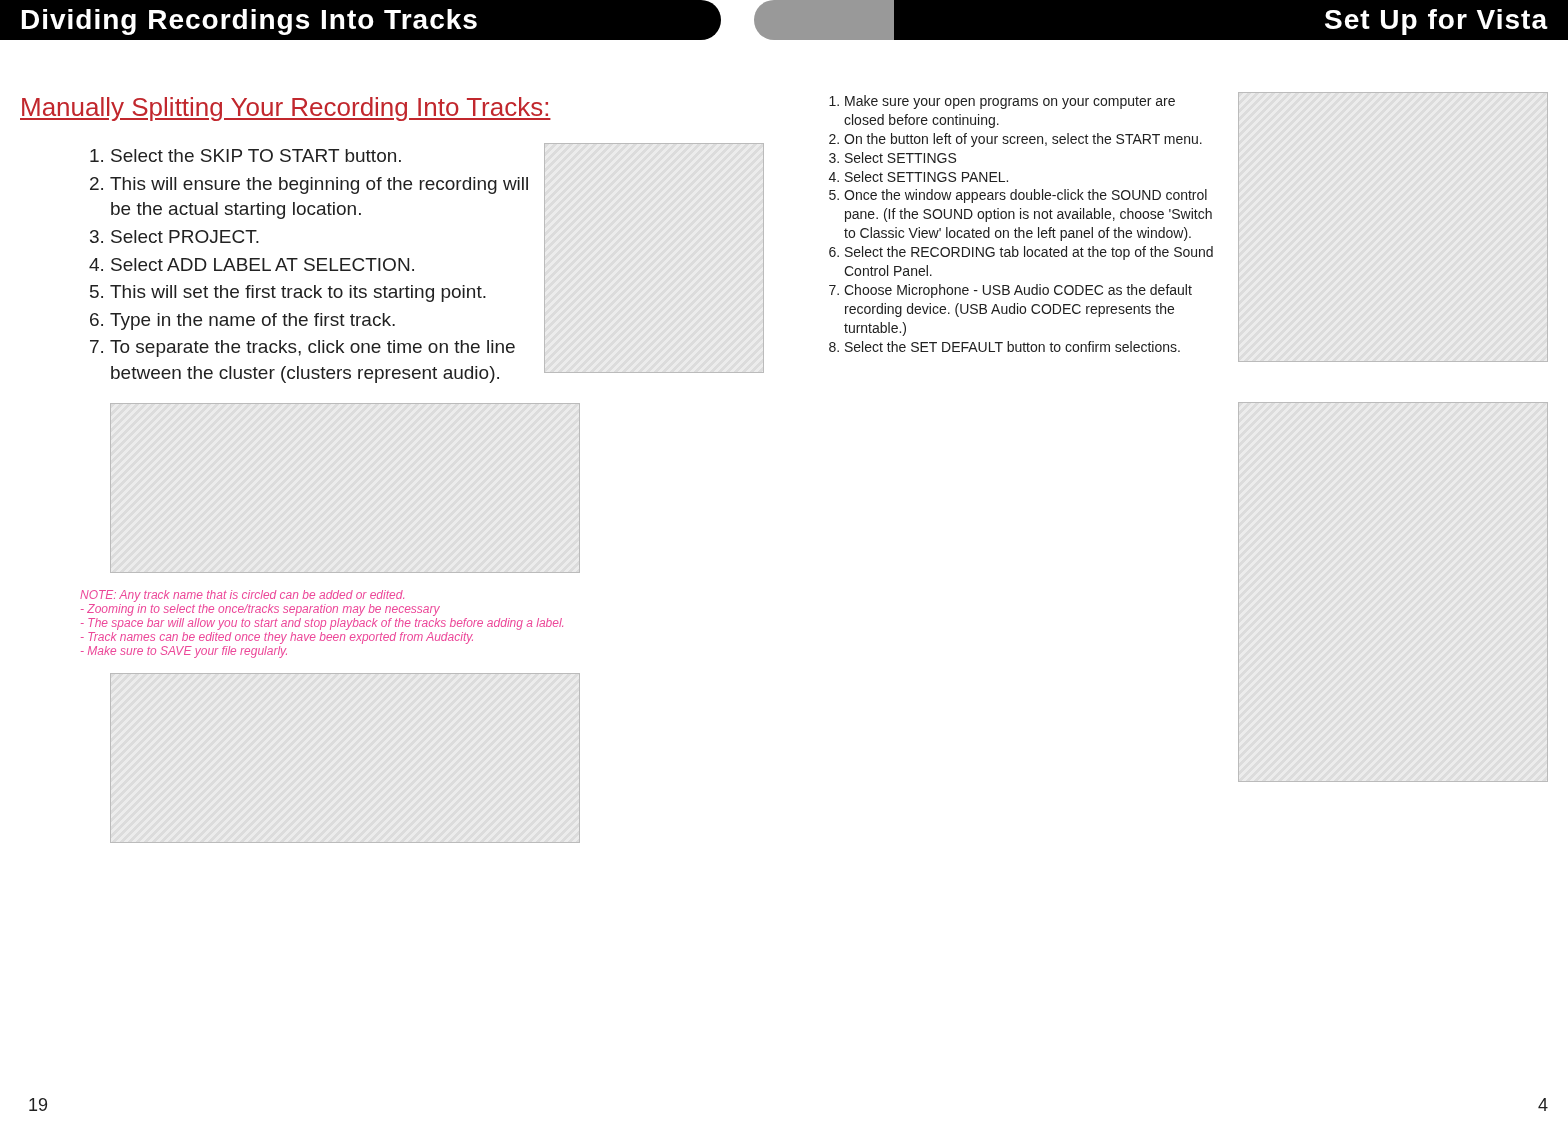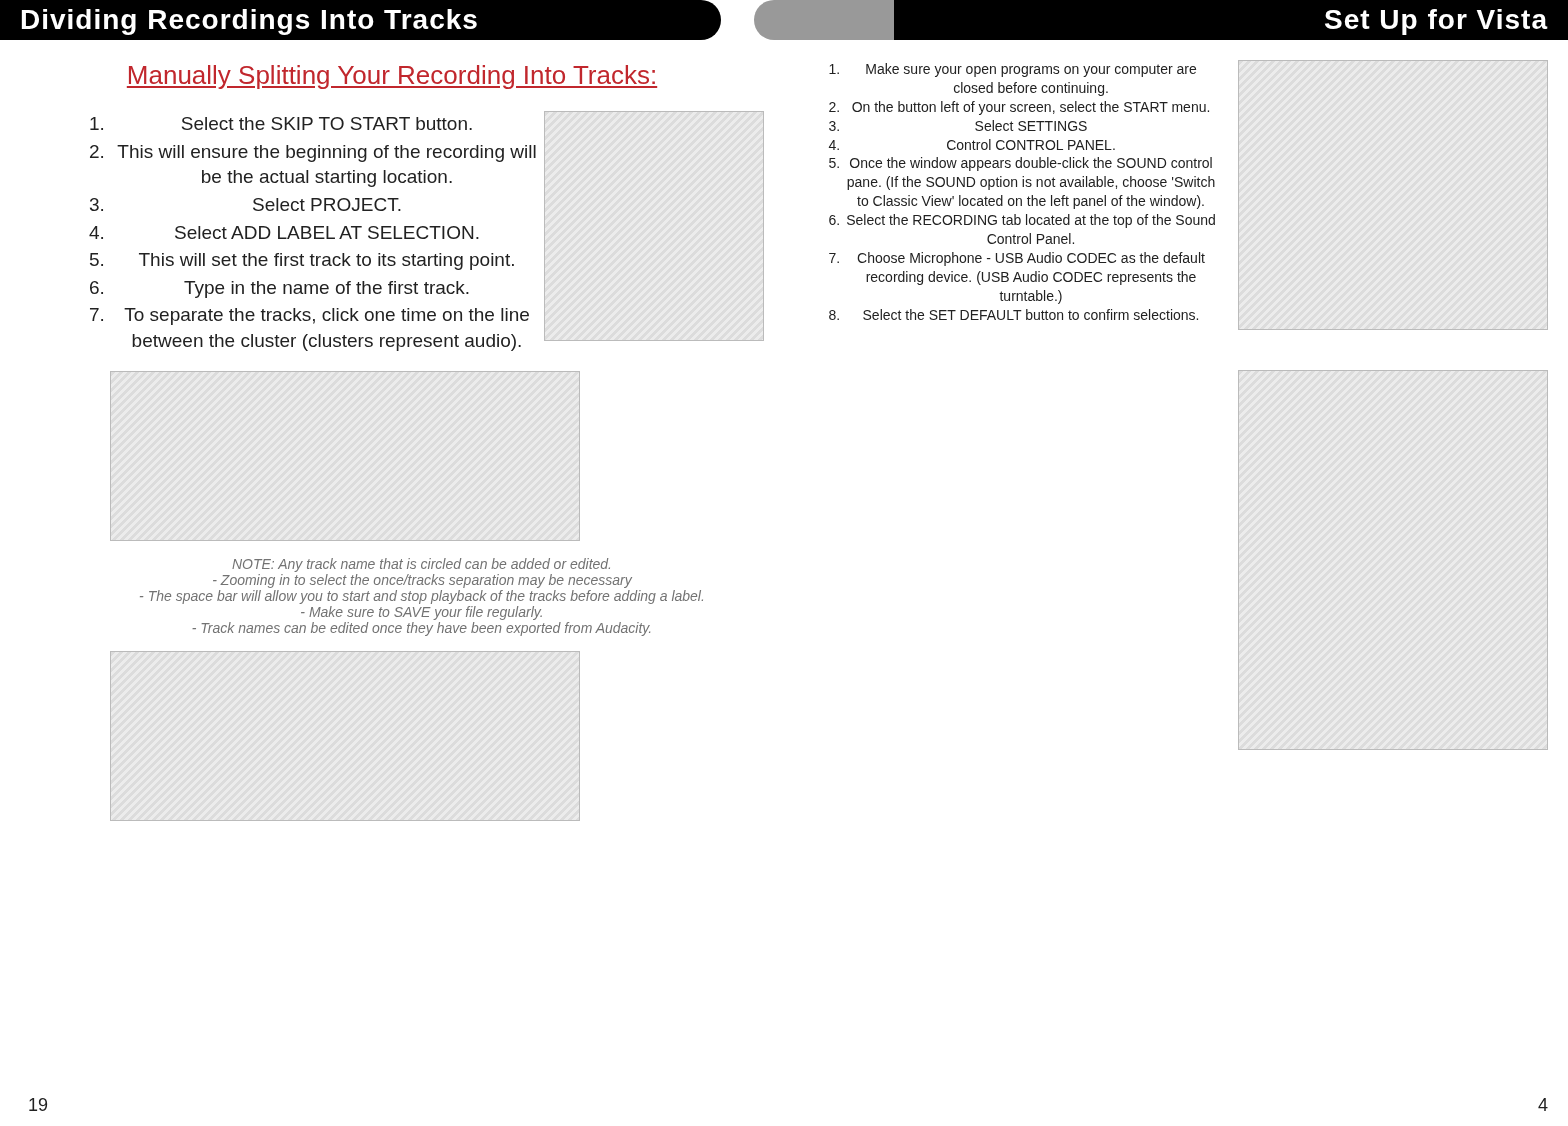--- a/index.html
+++ b/index.html
@@ -65,22 +65,21 @@
   position: absolute;
   left: -140px;
   top: 0;
   width: 140px;
   height: 40px;
   background: #999;
   border-top-left-radius: 22px;
   border-bottom-left-radius: 22px;
 }
 .content {
-  margin-top: 60px;
-  text-align: center;
+  margin-top: 92px;
 }
 .section-title {
   color: #c1272d;
   font-size: 26px;
   text-decoration: underline;
   margin-bottom: 20px;
 }
 .steps {
   font-size: 19px;
   color: #222;
@@ -91,22 +90,22 @@
 }
 .steps ol {
   margin: 0;
   padding-left: 90px;
 }
 .steps li {
   margin-bottom: 2px;
 }
 .note {
   font-style: italic;
-  font-size: 14px;
-  color: #737373;
+  font-size: 12px;
+  color: #ec4899;
   margin: 10px 0 10px 60px;
 }
 .img-placeholder {
   background: #e7e7e7 linear-gradient(135deg,#dcdcdc 25%,#ececec 25%,#ececec 50%,#dcdcdc 50%,#dcdcdc 75%,#ececec 75%);
   background-size: 8px 8px;
   border: 1px solid #bbb;
   box-sizing: border-box;
 }
 .img-waveform {
   width: 470px;
@@ -178,38 +177,38 @@
           <div class="img-placeholder img-audacity-menu"></div>
         </div>
       </div>
 
       <div class="img-placeholder img-waveform"></div>
 
       <div class="note">
         <div>NOTE: Any track name that is circled can be added or edited.</div>
         <div>- Zooming in to select the once/tracks separation may be necessary</div>
         <div>- The space bar will allow you to start and stop playback of the tracks before adding a label.</div>
+        <div>- Track names can be edited once they have been exported from Audacity.</div>
         <div>- Make sure to SAVE your file regularly.</div>
-        <div>- Track names can be edited once they have been exported from Audacity.</div>
       </div>
 
       <div class="img-placeholder img-waveform"></div>
     </div>
     <div class="page-num left">19</div>
   </div>
 
   <div class="col">
     <div class="content">
       <div class="right-block">
         <div class="right-steps">
           <ol>
             <li>Make sure your open programs on your computer are closed before continuing.</li>
             <li>On the button left of your screen, select the START menu.</li>
             <li>Select SETTINGS</li>
-            <li>Control CONTROL PANEL.</li>
+            <li>Select SETTINGS PANEL.</li>
             <li>Once the window appears double-click the SOUND control pane. (If the SOUND option is not available, choose 'Switch to Classic View' located on the left panel of the window).</li>
             <li>Select the RECORDING tab located at the top of the Sound Control Panel.</li>
             <li>Choose Microphone - USB Audio CODEC as the default recording device. (USB Audio CODEC represents the turntable.)</li>
             <li>Select the SET DEFAULT button to confirm selections.</li>
           </ol>
         </div>
         <div class="right-imgs">
           <div class="img-placeholder img-vista-start"></div>
           <div class="img-placeholder img-vista-sound"></div>
         </div>

